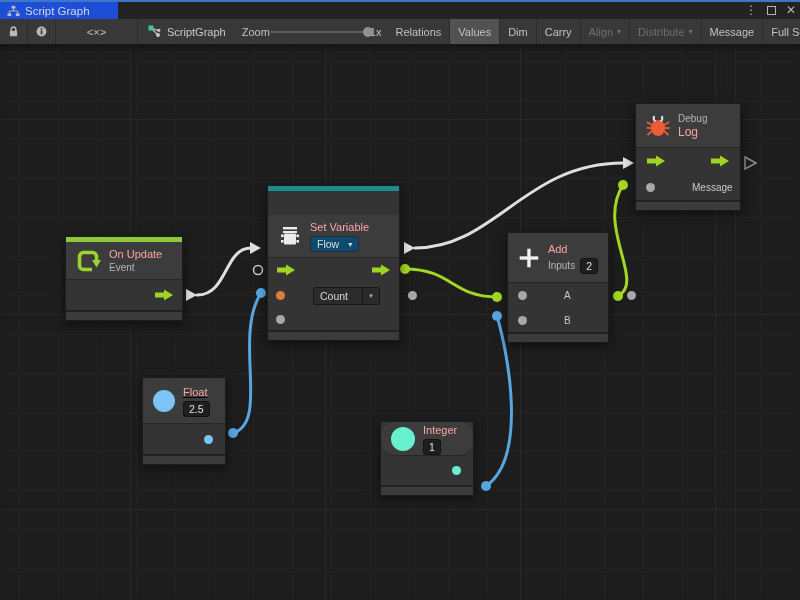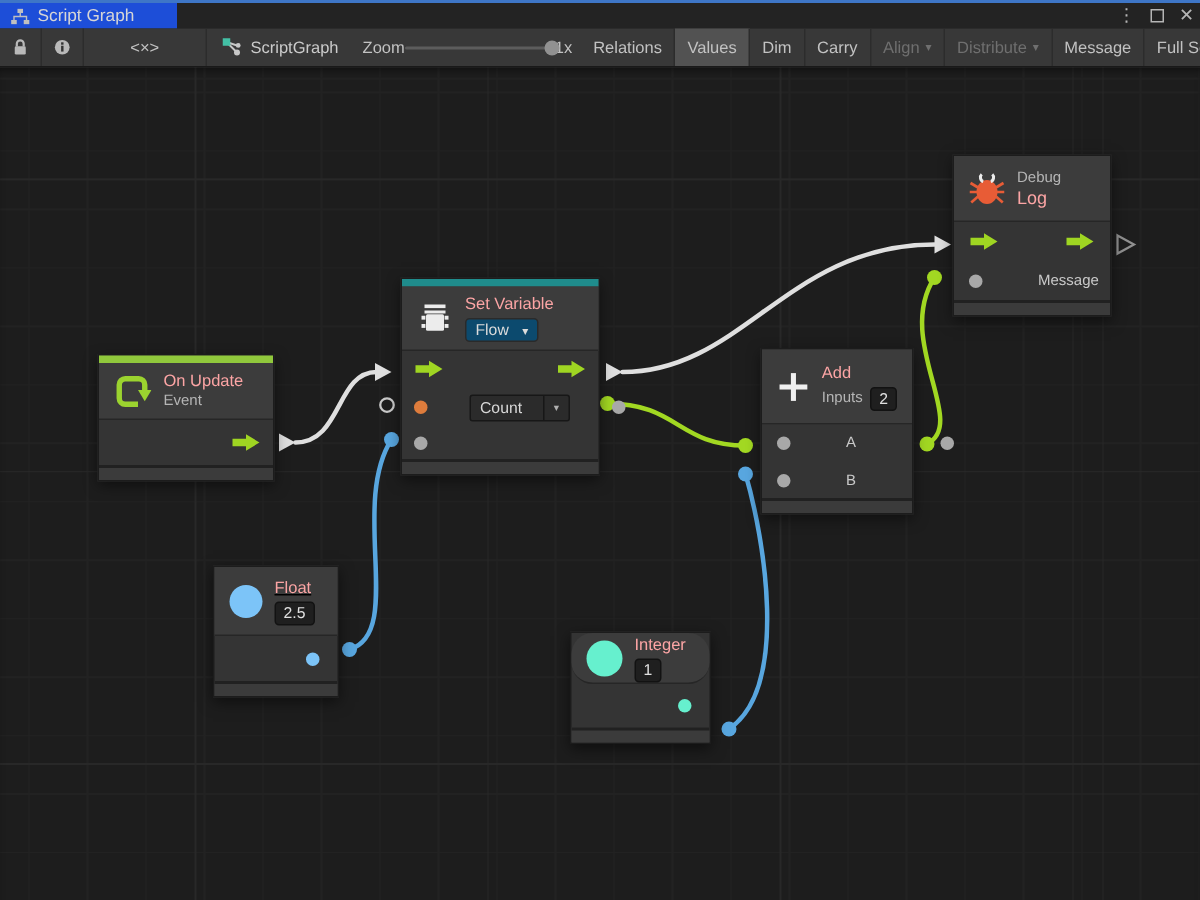--- a/index.html
+++ b/index.html
@@ -199,21 +199,21 @@
       <div class="nrow" style="height:30px; justify-content:flex-end;">
         <svg class="flow-arrow" width="20" height="12" viewBox="0 0 20 12">
           <path d="M1,3.5 H10 V0.5 L19,6 L10,11.5 V8.5 H1 z" fill="#9FD522"></path>
         </svg>
       </div>
       <div class="nfoot"></div>
     </div>
 
     <div class="node" style="left:267px; top:140px; width:133px;">
       <div class="cbar" style="height:5px; background:#1F8C8C;"></div>
-      <div class="nhead" style="height:43px;">
+      <div class="nhead" style="height:43px;margin-top:24px;">
         <svg width="24" height="24" viewBox="0 0 24 24">
           <rect x="5" y="3" width="14" height="2.4" fill="#ececec"></rect>
           <rect x="5" y="7" width="14" height="2" fill="#ececec"></rect>
           <rect x="6" y="9.5" width="12" height="11" rx="1" fill="#ececec"></rect>
           <rect x="3" y="10.5" width="2.6" height="2.6" fill="#ececec"></rect>
           <rect x="18.4" y="10.5" width="2.6" height="2.6" fill="#ececec"></rect>
           <rect x="3" y="16" width="2.6" height="2.6" fill="#ececec"></rect>
           <rect x="18.4" y="16" width="2.6" height="2.6" fill="#ececec"></rect>
         </svg>
         <div>

